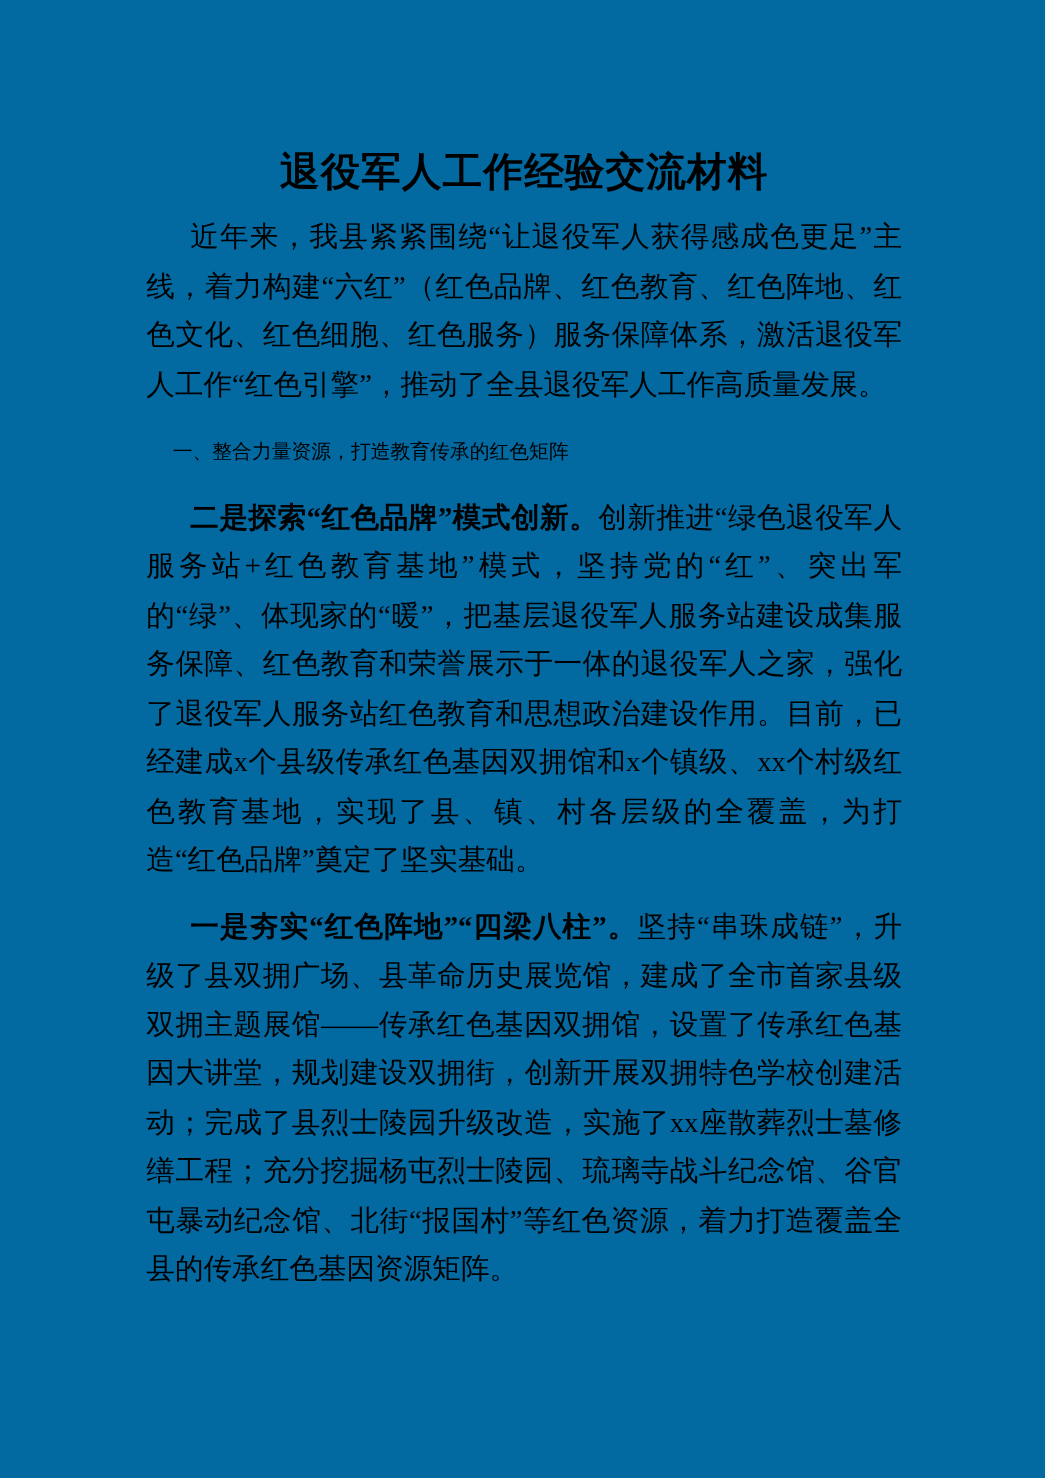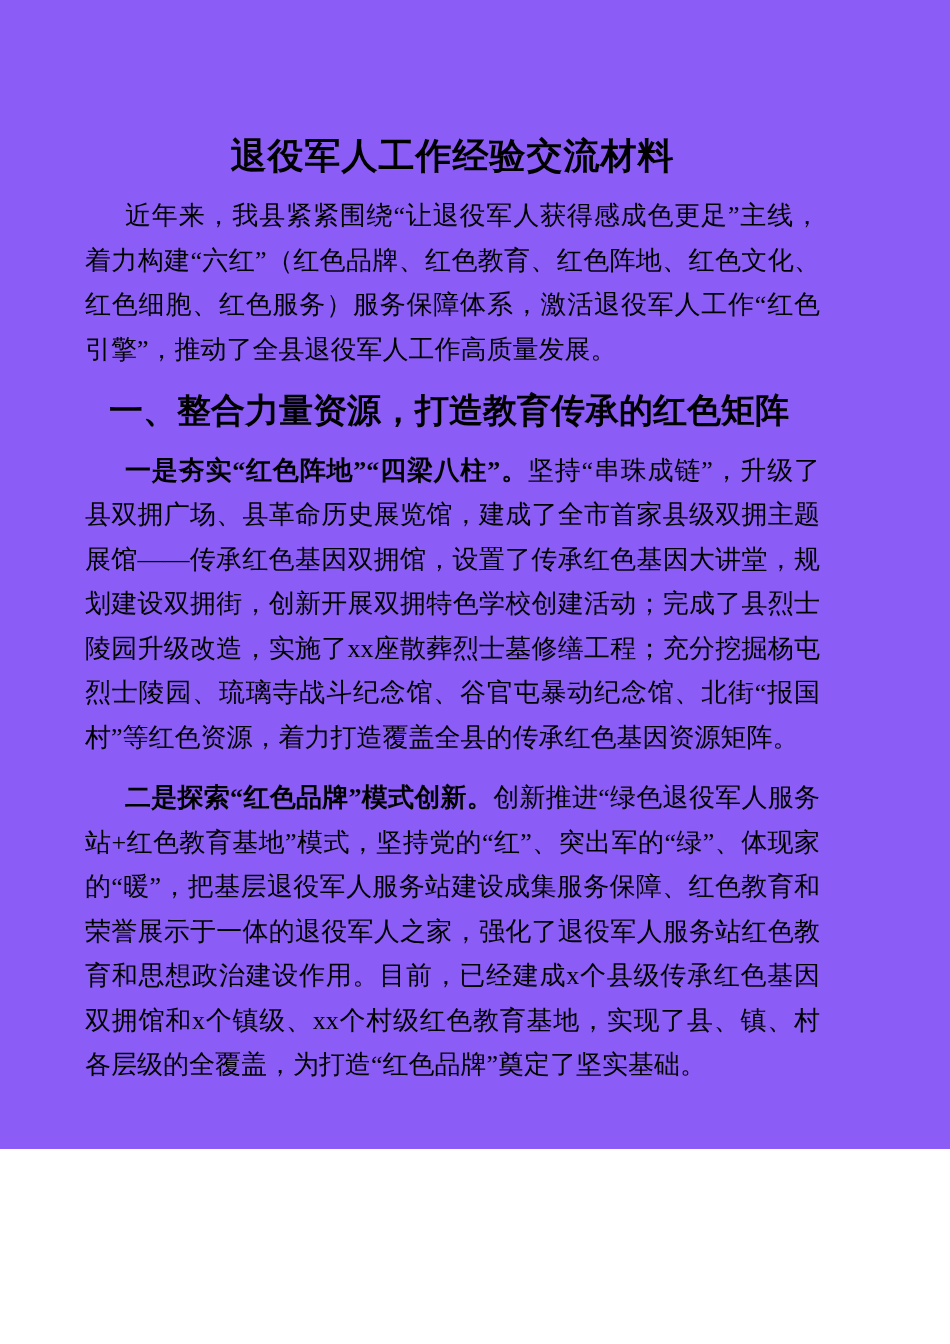--- a/index.html
+++ b/index.html
@@ -9,23 +9,23 @@
   }
   body {
     width: 950px;
     height: 1344px;
     position: relative;
     overflow: hidden;
   }
   .page {
     box-sizing: border-box;
     width: 950px;
-    height: 1149px;
-    padding: 134px 114px 0 69px;
-    background: #8b5cf6;
+    height: 1344px;
+    padding: 134px 114px 0 117px;
+    background: #0369a1;
     color: #000000;
   }
   .doc-title {
     font-family: "Liberation Serif", serif;
     font-weight: bold;
     font-size: 36px;
     line-height: 44px;
     text-align: center;
     letter-spacing: 1px;
     margin: 0 0 10px 0;
@@ -35,22 +35,22 @@
     font-family: "Liberation Serif", serif;
     font-size: 26px;
     line-height: 44.5px;
     text-align: justify;
     text-indent: 40px;
     margin: 16px;
     color: #000000;
   }
   .section-heading {
     font-family: "Liberation Sans", sans-serif;
-    font-weight: bold;
-    font-size: 34px;
+    font-weight: normal;
+    font-size: 18px;
     line-height: 44.5px;
     text-indent: 40px;
     text-align: left;
     margin: 0;
     color: #000000;
   }
   .lead {
     font-weight: bold;
   }
 </style>
@@ -58,17 +58,17 @@
 <body>
 
 <div class="page">
 
   <h1 class="doc-title">退役军人工作经验交流材料</h1>
 
   <p class="body-para">近年来，我县紧紧围绕“让退役军人获得感成色更足”主线，着力构建“六红”（红色品牌、红色教育、红色阵地、红色文化、红色细胞、红色服务）服务保障体系，激活退役军人工作“红色引擎”，推动了全县退役军人工作高质量发展。</p>
 
   <h2 class="section-heading">一、整合力量资源，打造教育传承的红色矩阵</h2>
 
+  <p class="body-para"><strong class="lead">二是探索“红色品牌”模式创新。</strong><span>创新推进“绿色退役军人服务站+红色教育基地”模式，坚持党的“红”、突出军的“绿”、体现家的“暖”，把基层退役军人服务站建设成集服务保障、红色教育和荣誉展示于一体的退役军人之家，强化了退役军人服务站红色教育和思想政治建设作用。目前，已经建成x个县级传承红色基因双拥馆和x个镇级、xx个村级红色教育基地，实现了县、镇、村各层级的全覆盖，为打造“红色品牌”奠定了坚实基础。</span></p>
+
   <p class="body-para"><strong class="lead">一是夯实“红色阵地”“四梁八柱”。</strong><span>坚持“串珠成链”，升级了县双拥广场、县革命历史展览馆，建成了全市首家县级双拥主题展馆——传承红色基因双拥馆，设置了传承红色基因大讲堂，规划建设双拥街，创新开展双拥特色学校创建活动；完成了县烈士陵园升级改造，实施了xx座散葬烈士墓修缮工程；充分挖掘杨屯烈士陵园、琉璃寺战斗纪念馆、谷官屯暴动纪念馆、北街“报国村”等红色资源，着力打造覆盖全县的传承红色基因资源矩阵。</span></p>
-
-  <p class="body-para"><strong class="lead">二是探索“红色品牌”模式创新。</strong><span>创新推进“绿色退役军人服务站+红色教育基地”模式，坚持党的“红”、突出军的“绿”、体现家的“暖”，把基层退役军人服务站建设成集服务保障、红色教育和荣誉展示于一体的退役军人之家，强化了退役军人服务站红色教育和思想政治建设作用。目前，已经建成x个县级传承红色基因双拥馆和x个镇级、xx个村级红色教育基地，实现了县、镇、村各层级的全覆盖，为打造“红色品牌”奠定了坚实基础。</span></p>
 
 </div>
 
 </body></html>

